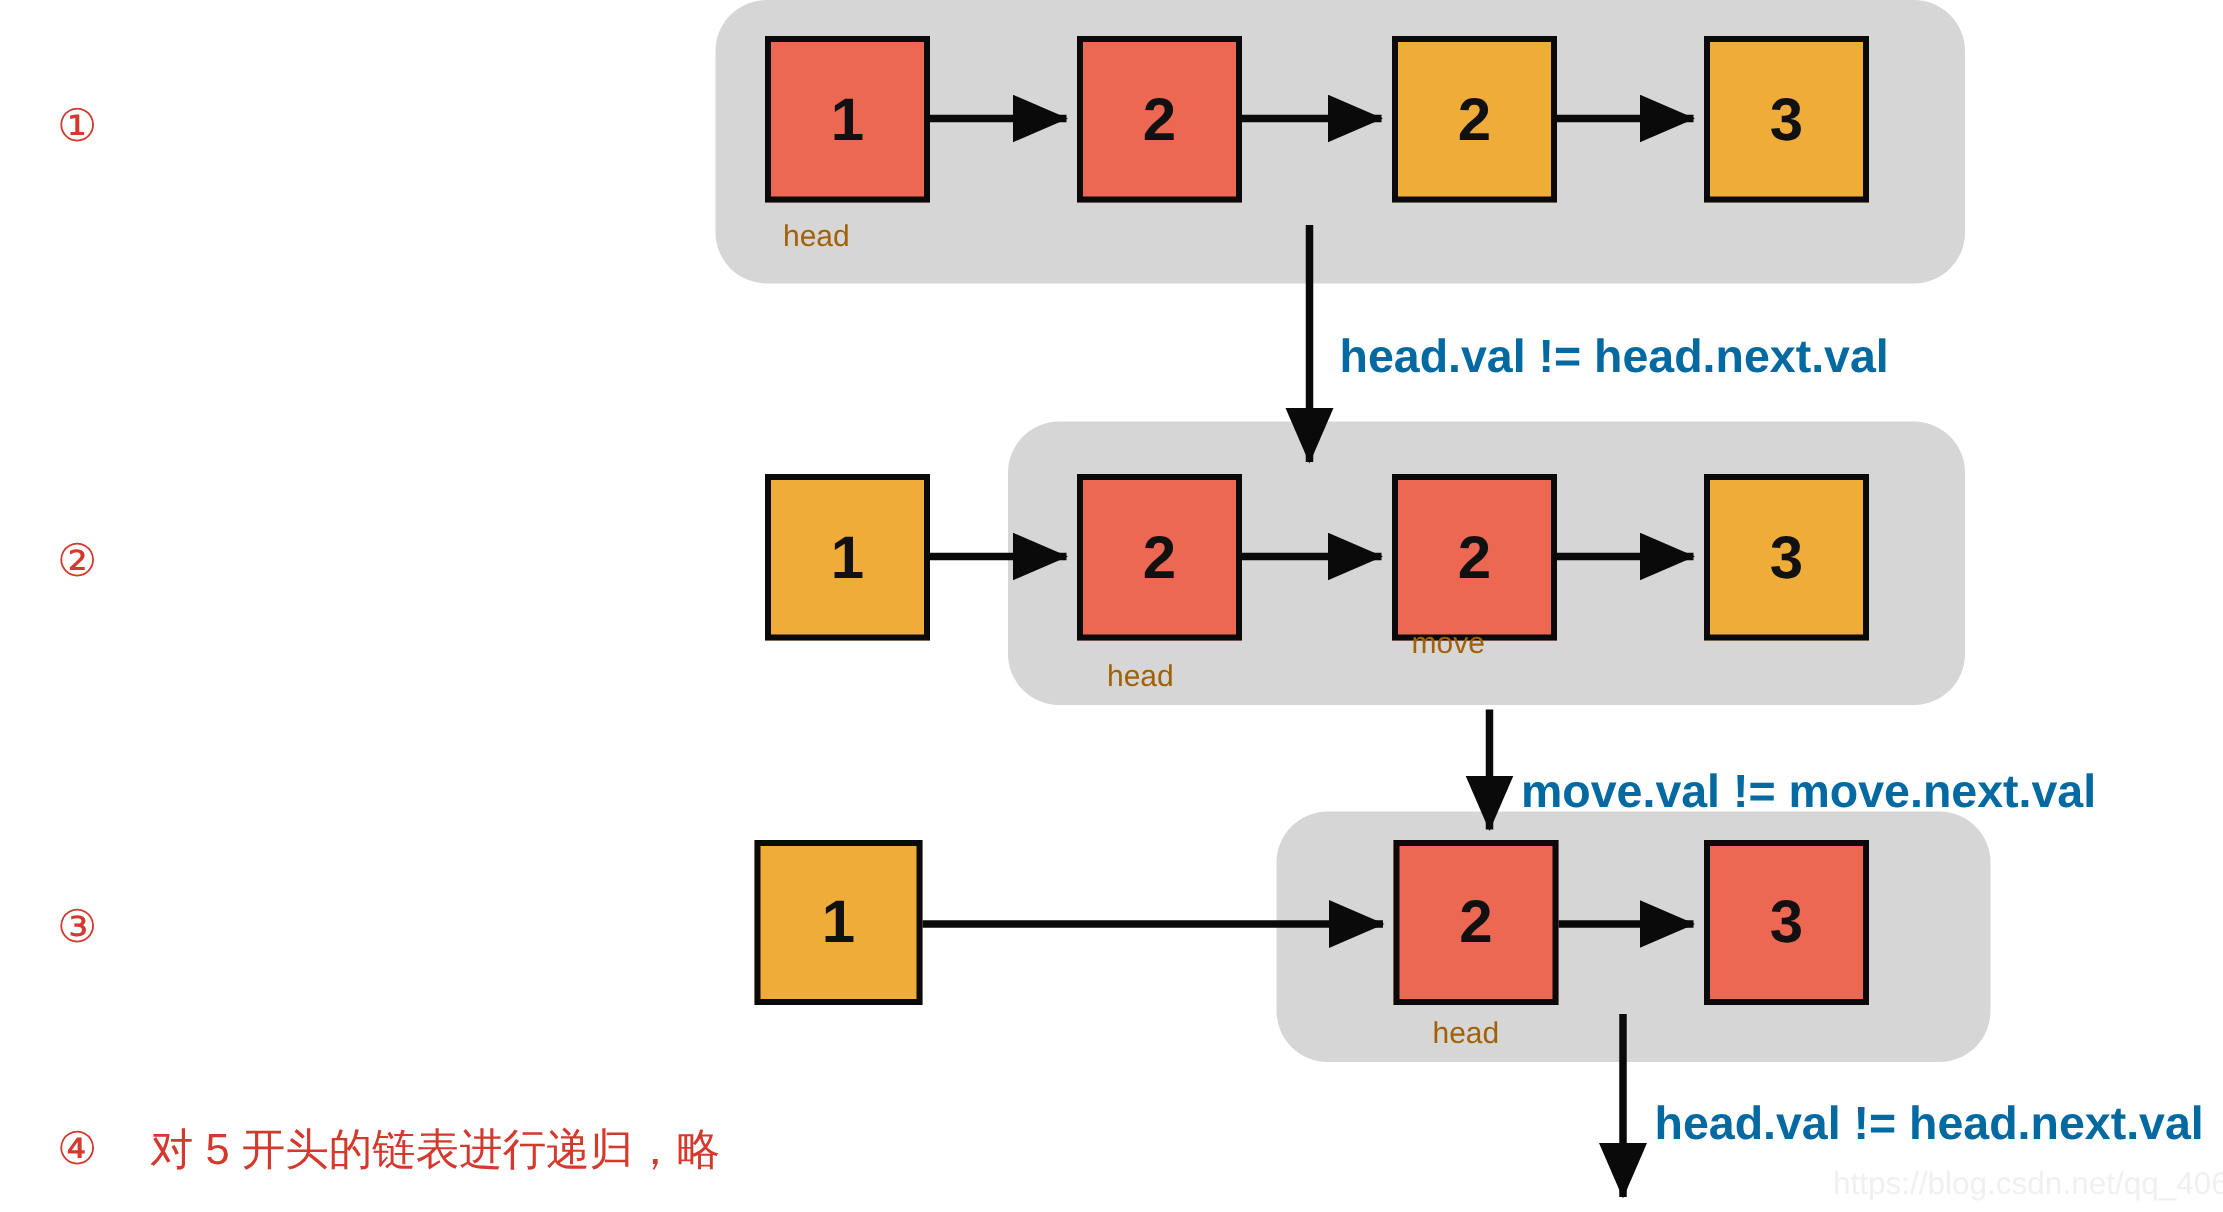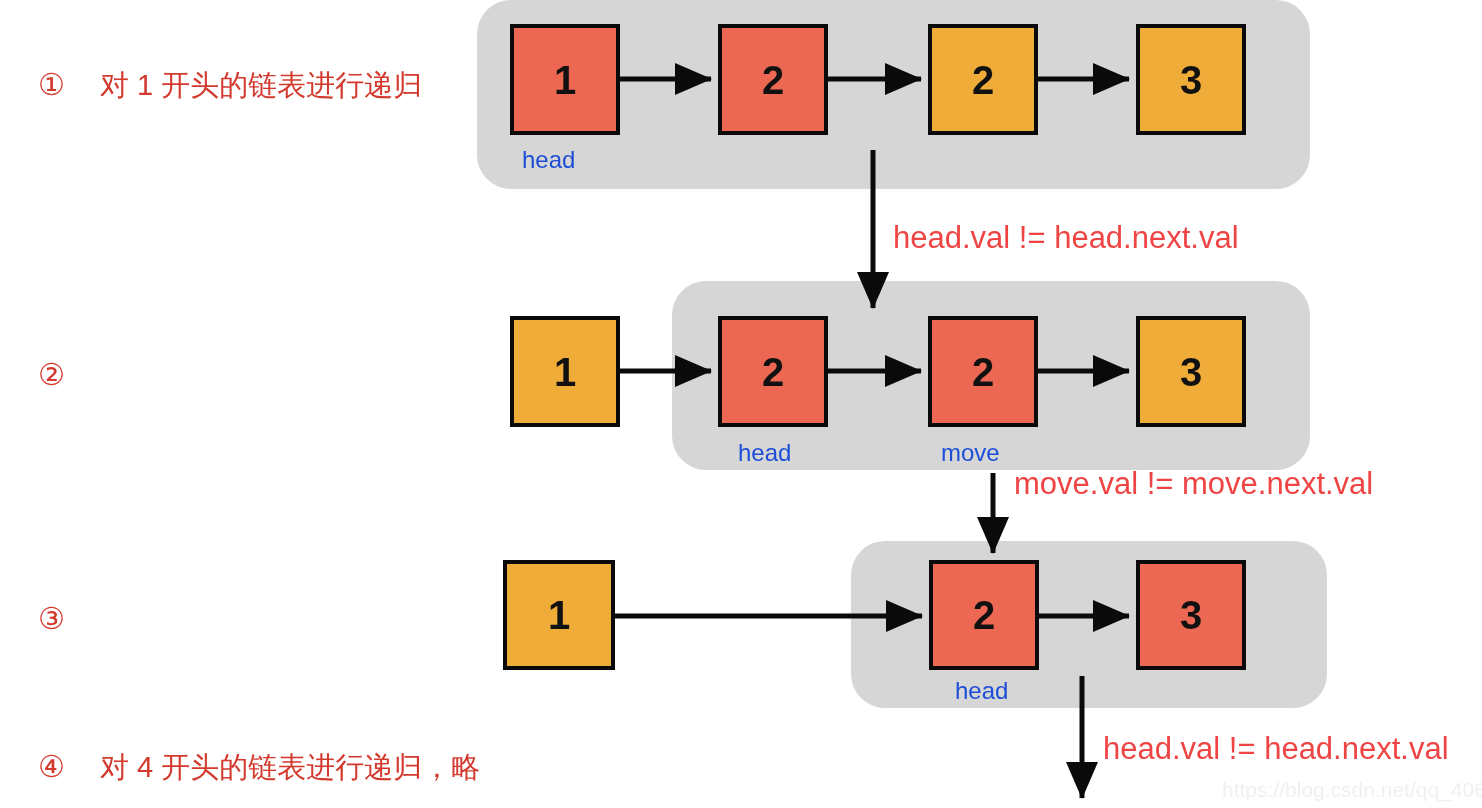--- a/index.html
+++ b/index.html
@@ -37,22 +37,22 @@
     font-weight: bold;
     color: #111111;
     line-height: 1;
   }
   .node.red { background: #ec6852; }
   .node.orange { background: #f0ac38; }
 
   
   .ptr-label {
     position: absolute;
-    font-size: 24px;
-    color: #1d4ed8;
+    font-size: 20px;
+    color: #a16207;
     white-space: nowrap;
     line-height: 1;
   }
 
   
   .step {
     position: absolute;
     color: #d3392d;
     font-size: 29px;
     white-space: nowrap;
@@ -64,23 +64,24 @@
     display: inline-block;
     width: 62px;
     font-size: 30px;
   }
   .step .step-text { font-size: 29px; }
 
   
   .cond {
     position: absolute;
     font-size: 31px;
-    color: #ef4444;
+    color: #0369a1;
     white-space: nowrap;
     line-height: 1;
+    font-weight: bold;
   }
 
   
   #arrows {
     position: absolute;
     left: 0;
     top: 0;
     width: 1482px;
     height: 808px;
     pointer-events: none;
@@ -108,21 +109,21 @@
   <div class="node red" style="left:718px; top:24px; width:110px; height:111px;">2</div>
   <div class="node orange" style="left:928px; top:24px; width:110px; height:111px;">2</div>
   <div class="node orange" style="left:1136px; top:24px; width:110px; height:111px;">3</div>
   <div class="ptr-label" style="left:522px; top:148px;">head</div>
 
   <div class="node orange" style="left:510px; top:316px; width:110px; height:111px;">1</div>
   <div class="node red" style="left:718px; top:316px; width:110px; height:111px;">2</div>
   <div class="node red" style="left:928px; top:316px; width:110px; height:111px;">2</div>
   <div class="node orange" style="left:1136px; top:316px; width:110px; height:111px;">3</div>
   <div class="ptr-label" style="left:738px; top:441px;">head</div>
-  <div class="ptr-label" style="left:941px; top:441px;">move</div>
+  <div class="ptr-label" style="left:941px; top:419px;">move</div>
 
   <div class="node orange" style="left:503px; top:560px; width:112px; height:110px;">1</div>
   <div class="node red" style="left:929px; top:560px; width:110px; height:110px;">2</div>
   <div class="node red" style="left:1136px; top:560px; width:110px; height:110px;">3</div>
   <div class="ptr-label" style="left:955px; top:679px;">head</div>
 
   <svg id="arrows" viewBox="0 0 1482 808">
     <defs>
       <marker id="ah" markerWidth="9" markerHeight="9" refX="7.2" refY="3.2" orient="auto" markerUnits="strokeWidth">
         <path d="M0,0 L7.4,3.2 L0,6.4 z" fill="#0a0a0a"></path>
@@ -141,33 +142,32 @@
       <line x1="615" y1="616" x2="922" y2="616"></line>
       <line x1="1039" y1="616" x2="1129" y2="616"></line>
 
       <line x1="873" y1="150" x2="873" y2="308"></line>
       <line x1="993" y1="473" x2="993" y2="553"></line>
       <line x1="1082" y1="676" x2="1082" y2="798"></line>
     </g>
   </svg>
 
   <div class="cond" style="left:893px; top:222px;">head.val != head.next.val</div>
-  <div class="cond" style="left:1014px; top:468px;">move.val != move.next.val</div>
+  <div class="cond" style="left:1014px; top:512px;">move.val != move.next.val</div>
   <div class="cond" style="left:1103px; top:733px;">head.val != head.next.val</div>
 
   <div class="step" style="left:38px; top:70px;">
     <span class="marker">①</span>
-    <span class="step-text">对 1 开头的链表进行递归</span>
   </div>
   <div class="step" style="left:38px; top:360px;">
     <span class="marker">②</span>
   </div>
   <div class="step" style="left:38px; top:604px;">
     <span class="marker">③</span>
   </div>
   <div class="step" style="left:38px; top:752px;">
     <span class="marker">④</span>
-    <span class="step-text">对 4 开头的链表进行递归，略</span>
+    <span class="step-text">对 5 开头的链表进行递归，略</span>
   </div>
 
   <div class="watermark" style="left:1222px; top:779px;">https://blog.csdn.net/qq_40664019</div>
 
 </div>
 
 </body></html>

